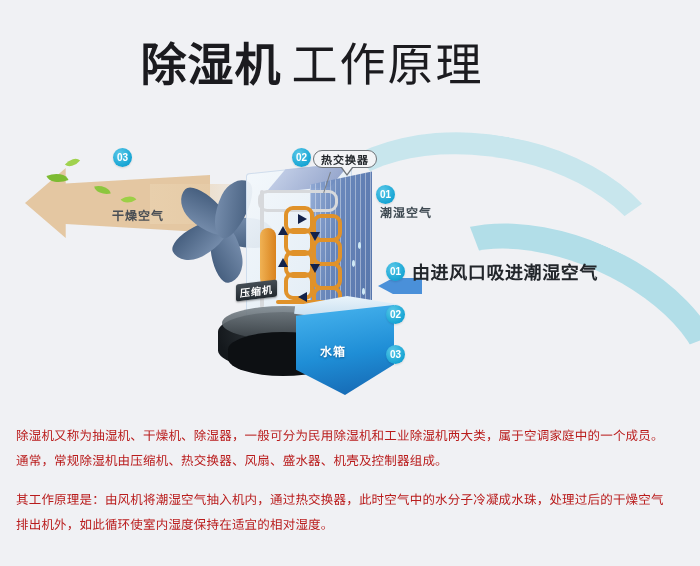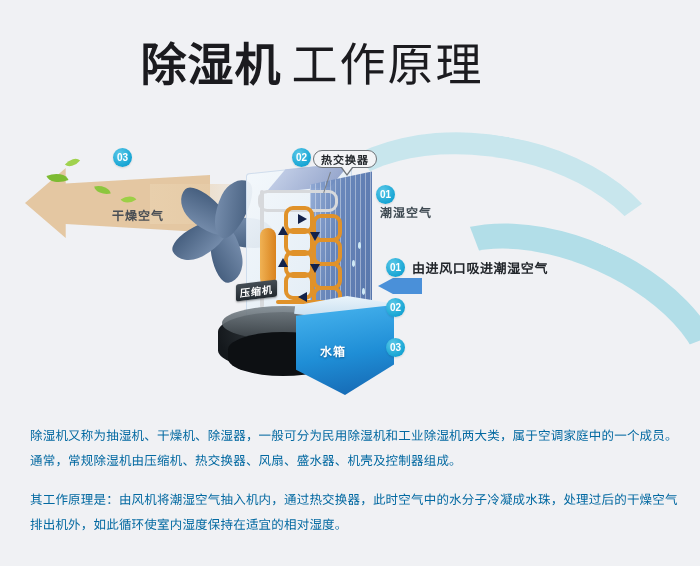--- a/index.html
+++ b/index.html
@@ -255,28 +255,28 @@
     white-space:nowrap;
   }
   .lbl-dry{left:112px;top:96px;color:#4a4f55;}
   .lbl-wet{left:380px;top:93px;color:#3f4a52;}
 
   
   .legend{position:absolute;left:386px;top:258px;width:300px;}
   .legend-row{display:flex;align-items:center;margin-bottom:21px;}
   .legend-row .badge{flex:0 0 auto;margin-right:7px;}
   .legend-text{
-    font-size:13px;color:#22262b;font-weight:bold;letter-spacing:.6px;
+    font-size:18px;color:#22262b;font-weight:bold;letter-spacing:.6px;
     white-space:nowrap;
   }
 
   
   .body-copy{
-    position:absolute;left:30px;top:424px;width:660px;
-    color:#0369a1;
+    position:absolute;left:16px;top:424px;width:660px;
+    color:#b91c1c;
     font-size:12.5px;
     line-height:25px;
     letter-spacing:.2px;
   }
   .para{margin:0 0 14px 0;}
 </style>
 </head>
 <body>
 
 <div class="page">

